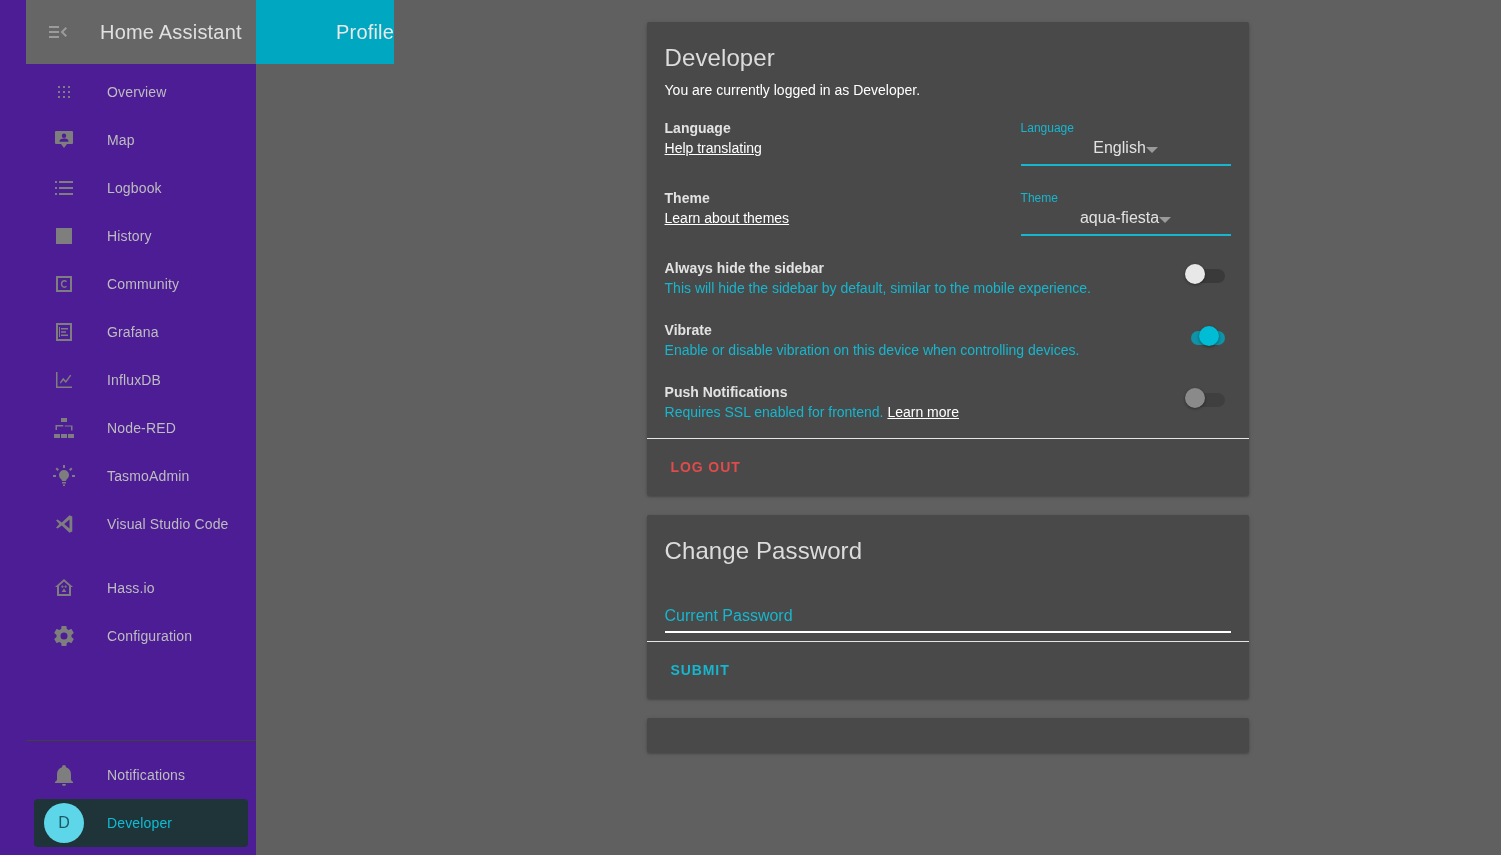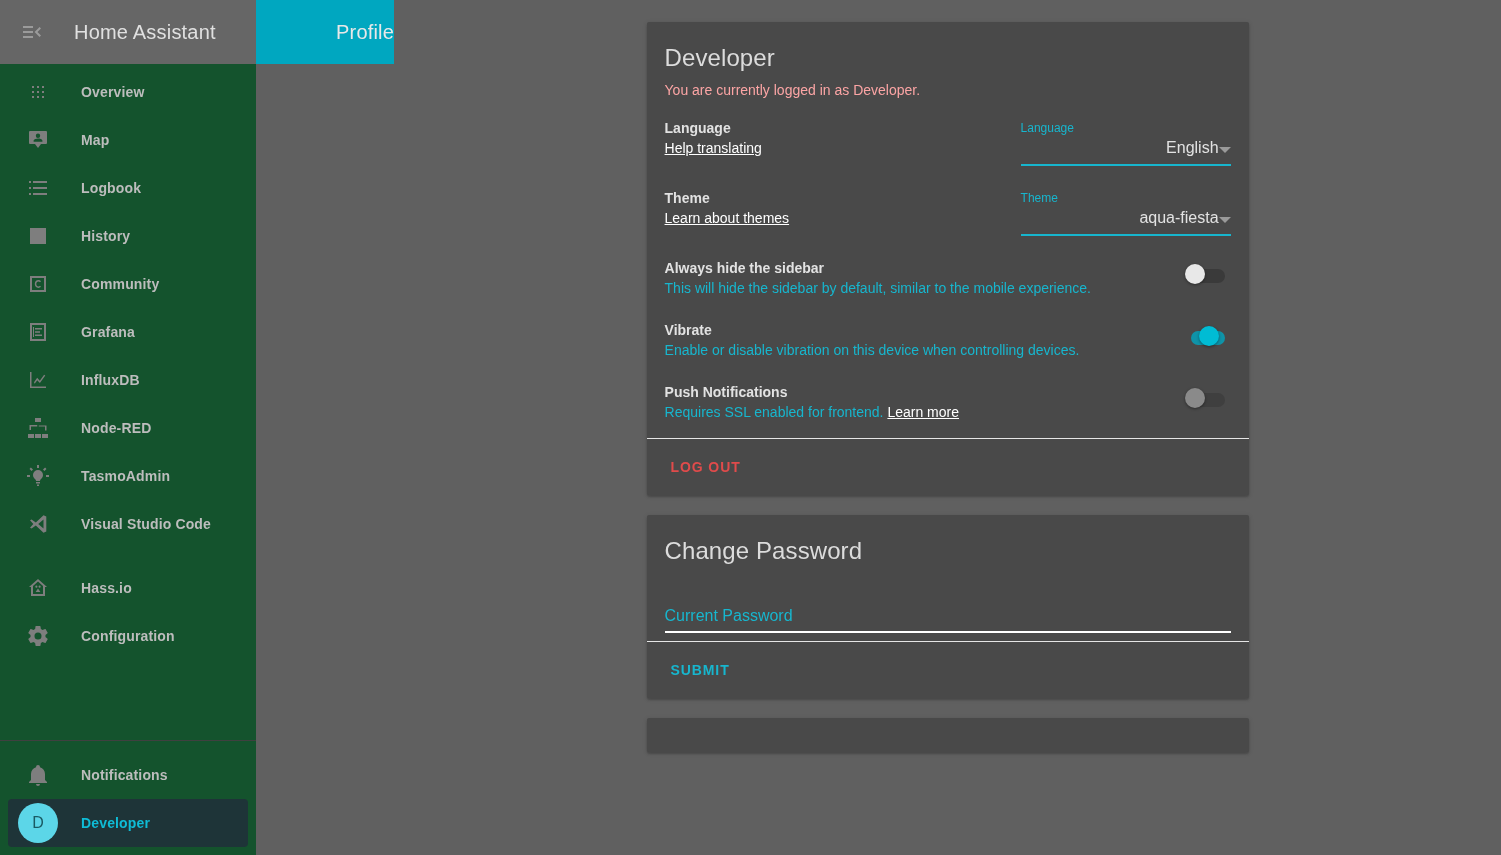--- a/index.html
+++ b/index.html
@@ -8,25 +8,26 @@
     overflow:hidden;
     background:#606060;
     font-family:"Liberation Sans", sans-serif;
     -webkit-font-smoothing:antialiased;
   }
   .app { display:flex; width:1501px; height:855px; }
 
   
   .sidebar {
     width:256px; height:855px;
-    background:#14532d;
+    background:#4c1d95;
     flex:0 0 256px;
     display:flex; flex-direction:column;
     position:relative;
     z-index:5;
+    padding-left:26px;
   }
   .sb-header {
     height:64px; flex:0 0 64px;
     background:#666666;
     display:flex; align-items:center;
     padding-left:12px;
   }
   .menu-btn {
     width:40px; height:40px;
     display:flex; align-items:center; justify-content:center;
@@ -52,21 +53,21 @@
   }
   .sb-icon {
     width:32px; height:32px;
     display:flex; align-items:center; justify-content:center;
     flex:0 0 32px;
     margin-left:6px;
   }
   .sb-icon svg { width:24px; height:24px; fill:#7E7E7E; }
   .sb-label {
     margin-left:27px;
-    font-size:14px; font-weight:bold;
+    font-size:14px; font-weight:normal;
     color:#BDBDBD;
     letter-spacing:.15px;
     white-space:nowrap;
   }
   .sb-divider {
     height:1px; background:#404040;
     margin:6px 0 0 0;
   }
   .sb-bottom { flex:0 0 auto; padding-bottom:8px; }
 
@@ -114,21 +115,21 @@
   }
   .card-body { padding:22px 18px 8px 18px; }
   .card-title {
     font-size:24px; font-weight:400;
     color:#DCDCDC;
     letter-spacing:.1px;
     margin-bottom:16px;
   }
   .card-sub {
     font-size:14px;
-    color:#fca5a5;
+    color:#ffffff;
     margin-top:-6px;
     margin-bottom:6px;
   }
 
   
   .pref-row {
     display:flex; align-items:flex-start;
     justify-content:space-between;
     padding:14px 0 8px 0;
     min-height:62px;
@@ -160,21 +161,21 @@
     position:relative;
     padding-top:2px;
   }
   .dd-label {
     font-size:12px;
     color:#17B6CE;
     line-height:16px;
   }
   .dd-valrow {
     display:flex; align-items:flex-end;
-    justify-content:flex-end;
+    justify-content:center;
     border-bottom:2px solid #17B6CE;
     padding-bottom:4px;
   }
   .dd-value {
     font-size:16px;
     color:#E2E2E2;
     line-height:24px;
   }
   .dd-arrow {
     width:0; height:0;

